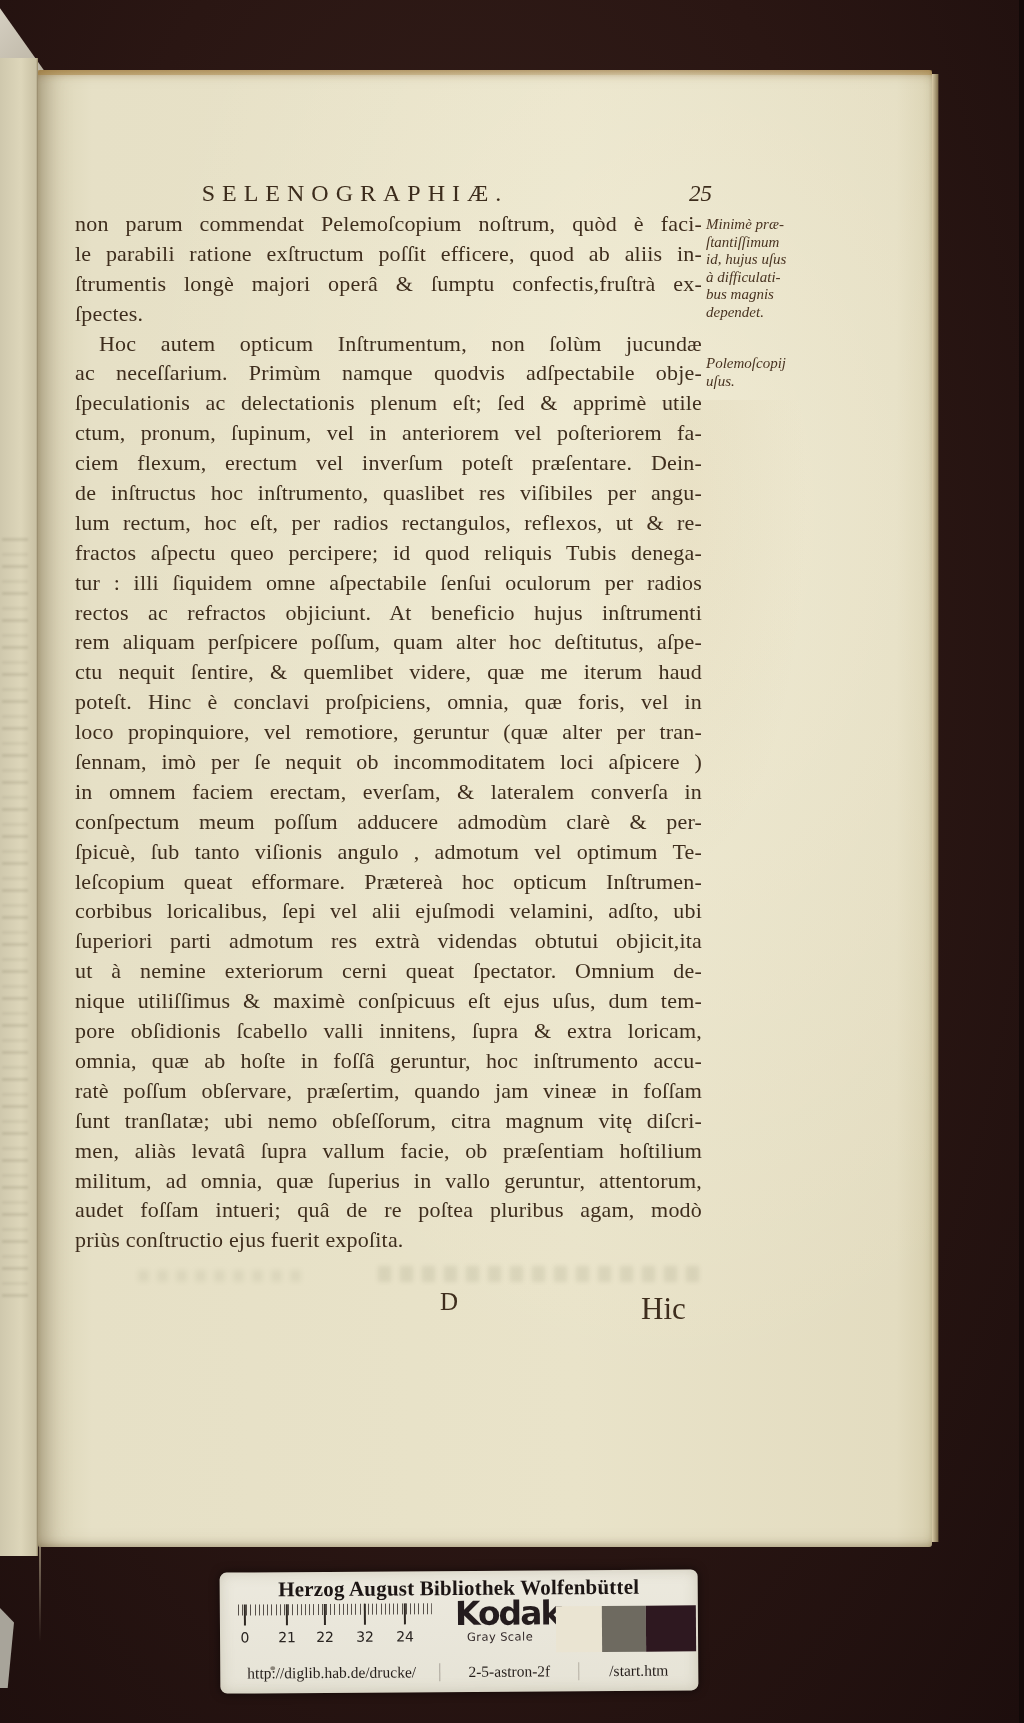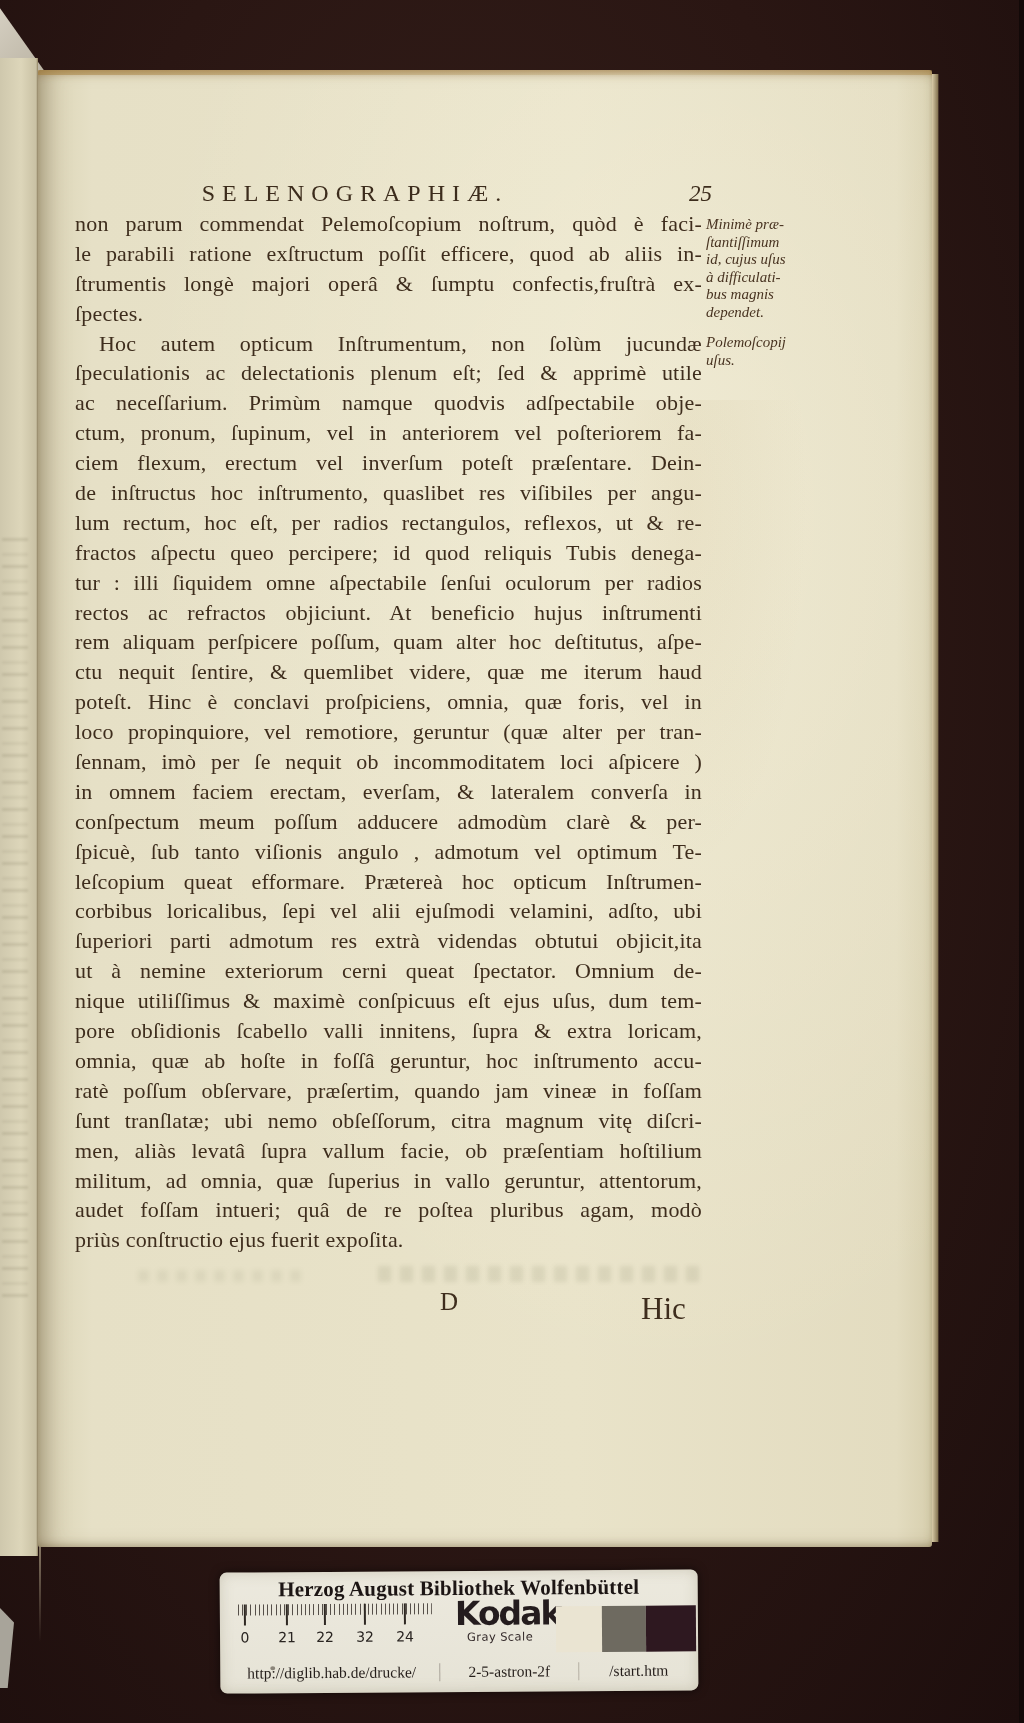--- a/index.html
+++ b/index.html
@@ -45,21 +45,21 @@
   .body-col{position:absolute;left:37px;top:139px;width:627px;color:#3e2d1d;}
   .line{height:29.9px;line-height:29.9px;font-size:22px;text-align:justify;text-align-last:justify;
     letter-spacing:.2px;white-space:normal;}
   .line.end{text-align-last:left;}
   .line.indent{padding-left:24px;width:603px;}
 
   .margin-note{position:absolute;width:118px;font-style:italic;font-size:15px;line-height:17.6px;
     color:#483321;}
   .margin-note .mn-line{white-space:nowrap;}
   .note-0{left:668px;top:146px;}
-  .note-1{left:668px;top:264px;}
+  .note-1{left:668px;top:285px;}
 
   .signature{position:absolute;left:402px;top:1218px;font-size:25px;color:#3e2d1d;}
   .catchword{position:absolute;left:603px;top:1221px;font-size:31px;color:#3e2d1d;}
 
   .ghost{position:absolute;left:340px;top:1196px;width:330px;height:16px;opacity:.5;
     background:repeating-linear-gradient(90deg, rgba(108,110,78,.25) 0 13px, transparent 13px 22px);
     filter:blur(2.2px);}
   .ghost2{position:absolute;left:100px;top:1200px;width:170px;height:12px;opacity:.4;
     background:repeating-linear-gradient(90deg, rgba(108,110,78,.22) 0 11px, transparent 11px 19px);
     filter:blur(2.4px);}
@@ -114,22 +114,22 @@
 
     <div class="header-title">SELENOGRAPHIÆ.</div>
     <div class="page-number">25</div>
 
     <div class="body-col" id="body-col">
         <div class="line">non parum commendat Pelemoſcopium noſtrum, quòd è faci-</div>
         <div class="line">le parabili ratione exſtructum poſſit efficere, quod ab aliis in-</div>
         <div class="line">ſtrumentis longè majori operâ &amp; ſumptu confectis,fruſtrà ex-</div>
         <div class="line end">ſpectes.</div>
         <div class="line indent">Hoc autem opticum Inſtrumentum, non ſolùm jucundæ</div>
+        <div class="line">ac neceſſarium.  Primùm namque quodvis adſpectabile obje-</div>
         <div class="line">ſpeculationis ac delectationis plenum eſt; ſed &amp; apprimè utile</div>
-        <div class="line">ac neceſſarium.  Primùm namque quodvis adſpectabile obje-</div>
         <div class="line">ctum, pronum, ſupinum, vel in anteriorem vel poſteriorem fa-</div>
         <div class="line">ciem flexum, erectum vel inverſum poteſt præſentare.  Dein-</div>
         <div class="line">de inſtructus hoc inſtrumento, quaslibet res viſibiles per angu-</div>
         <div class="line">lum rectum, hoc eſt, per radios rectangulos, reflexos, ut &amp; re-</div>
         <div class="line">fractos aſpectu queo percipere; id quod reliquis Tubis denega-</div>
         <div class="line">tur : illi ſiquidem omne aſpectabile ſenſui oculorum per radios</div>
         <div class="line">rectos ac refractos objiciunt.  At beneficio hujus inſtrumenti</div>
         <div class="line">rem aliquam perſpicere poſſum, quam alter hoc deſtitutus, aſpe-</div>
         <div class="line">ctu nequit ſentire, &amp; quemlibet videre, quæ me iterum haud</div>
         <div class="line">poteſt.  Hinc è conclavi proſpiciens, omnia, quæ foris, vel in</div>
@@ -150,21 +150,21 @@
         <div class="line">men, aliàs levatâ ſupra vallum facie, ob præſentiam hoſtilium</div>
         <div class="line">militum, ad omnia, quæ ſuperius in vallo geruntur, attentorum,</div>
         <div class="line">audet foſſam intueri; quâ de re poſtea pluribus agam, modò</div>
         <div class="line end">priùs conſtructio ejus fuerit expoſita.</div>
       </div>
 
     <div id="margin-notes">
         <div class="margin-note note-0">
           <div class="mn-line">Minimè præ-</div>
           <div class="mn-line">ſtantiſſimum</div>
-          <div class="mn-line">id, cujus uſus</div>
+          <div class="mn-line">id, hujus uſus</div>
           <div class="mn-line">à difficulati-</div>
           <div class="mn-line">bus magnis</div>
           <div class="mn-line">dependet.</div>
         </div>
         <div class="margin-note note-1">
           <div class="mn-line">Polemoſcopij</div>
           <div class="mn-line">uſus.</div>
         </div>
       </div>
 

